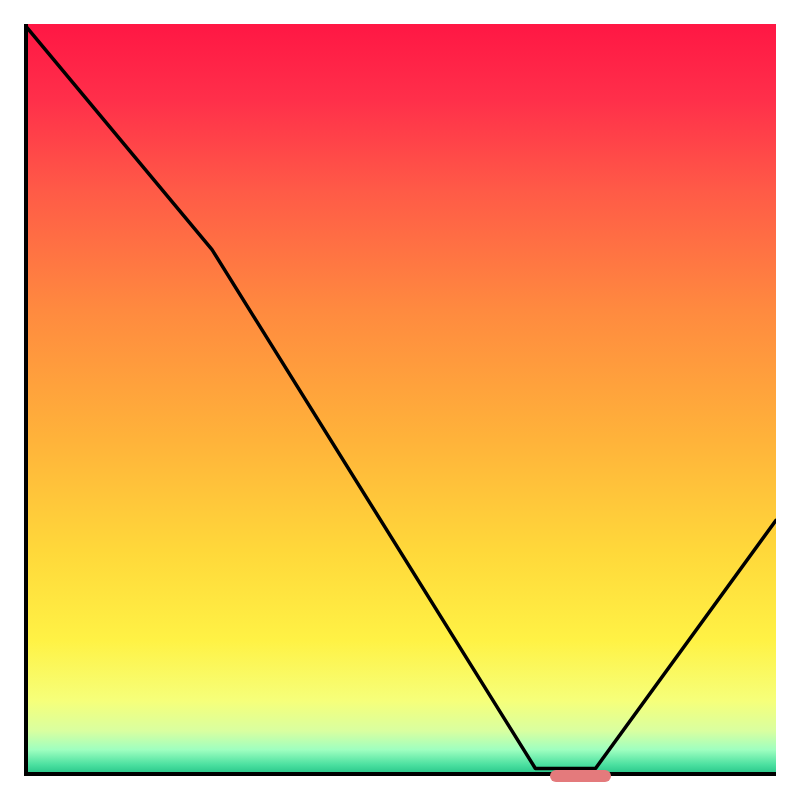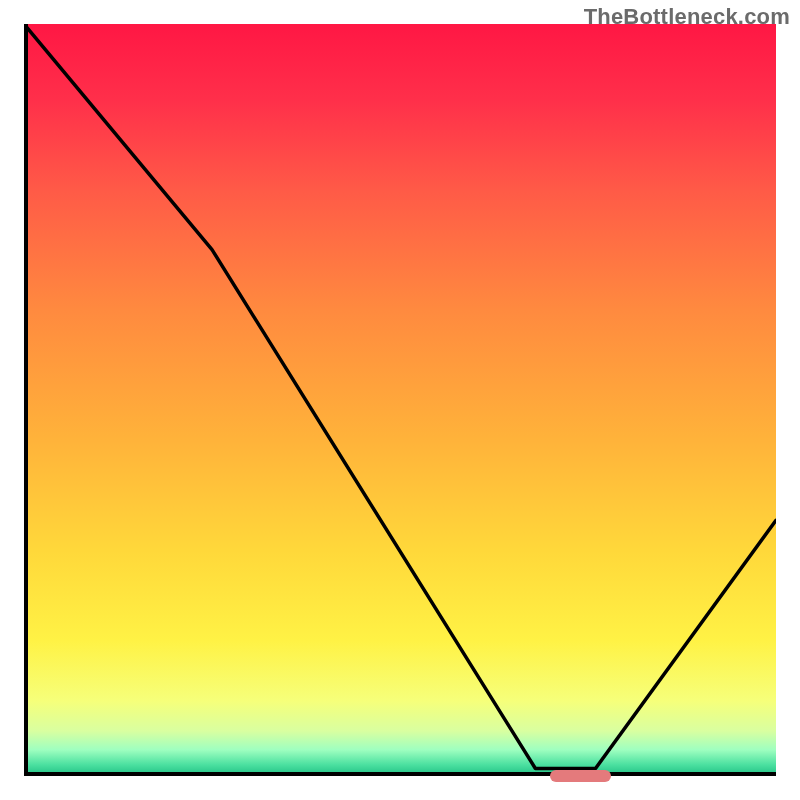--- a/index.html
+++ b/index.html
@@ -62,21 +62,20 @@
     position: absolute;
     height: 12px;
     border-radius: 6px;
     z-index: 3;
   }
 </style>
 </head>
 <body>
 
 <div class="chart-root">
-  <div class="watermark">TheBottleneck.com</div>
 
   <div class="plot-area">
     <svg class="gradient-bg" viewBox="0 0 752 752" preserveAspectRatio="none">
       <defs>
         <linearGradient id="bg-grad" x1="0" y1="0" x2="0" y2="1">
             <stop offset="0%" stop-color="#ff1744"></stop>
             <stop offset="10%" stop-color="#ff2f4a"></stop>
             <stop offset="22%" stop-color="#ff5a47"></stop>
             <stop offset="38%" stop-color="#ff8a3f"></stop>
             <stop offset="55.00000000000001%" stop-color="#ffb23a"></stop>

